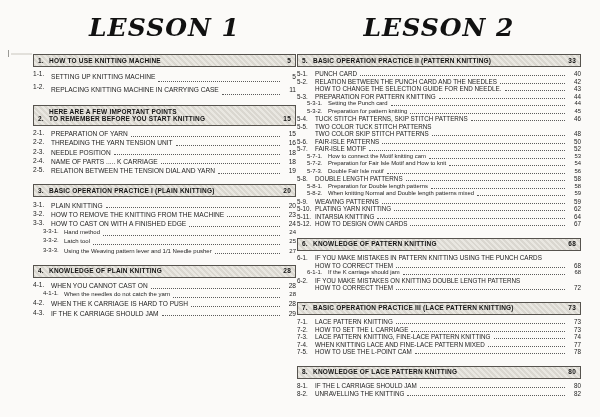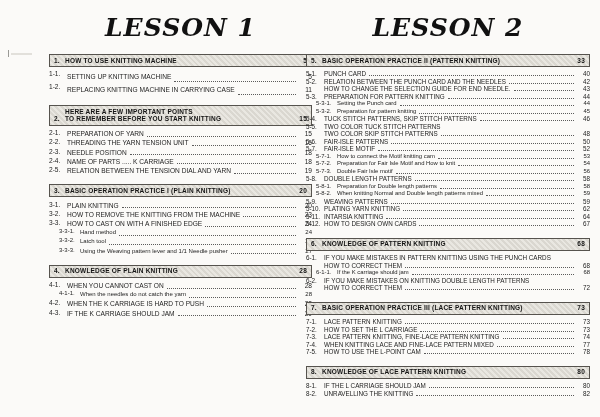--- a/index.html
+++ b/index.html
@@ -5,22 +5,22 @@
   html,body{margin:0;padding:0;background:#ffffff;}
   .canvas{
     position:relative;
     width:600px;height:417px;
     background:#fbfaf8;
     overflow:hidden;
     font-family:"Liberation Sans", sans-serif;
     color:#1c1c1c;
   }
   .page{position:absolute;top:0;height:417px;box-sizing:border-box;}
-  .page-left{left:16px;width:300px;padding:0 4px 0 33px;}
-  .page-right{left:300px;width:300px;padding:0 10px 0 6px;}
+  .page-left{left:0;width:300px;padding:0 4px 0 33px;}
+  .page-right{left:291px;width:300px;padding:0 10px 0 6px;}
 
   .lesson-title{
     font-family:"DejaVu Serif", serif;
     font-style:italic;
     font-weight:bold;
     font-size:25px;
     letter-spacing:1px;
     text-align:center;
     color:#111;
     margin-top:14px;

